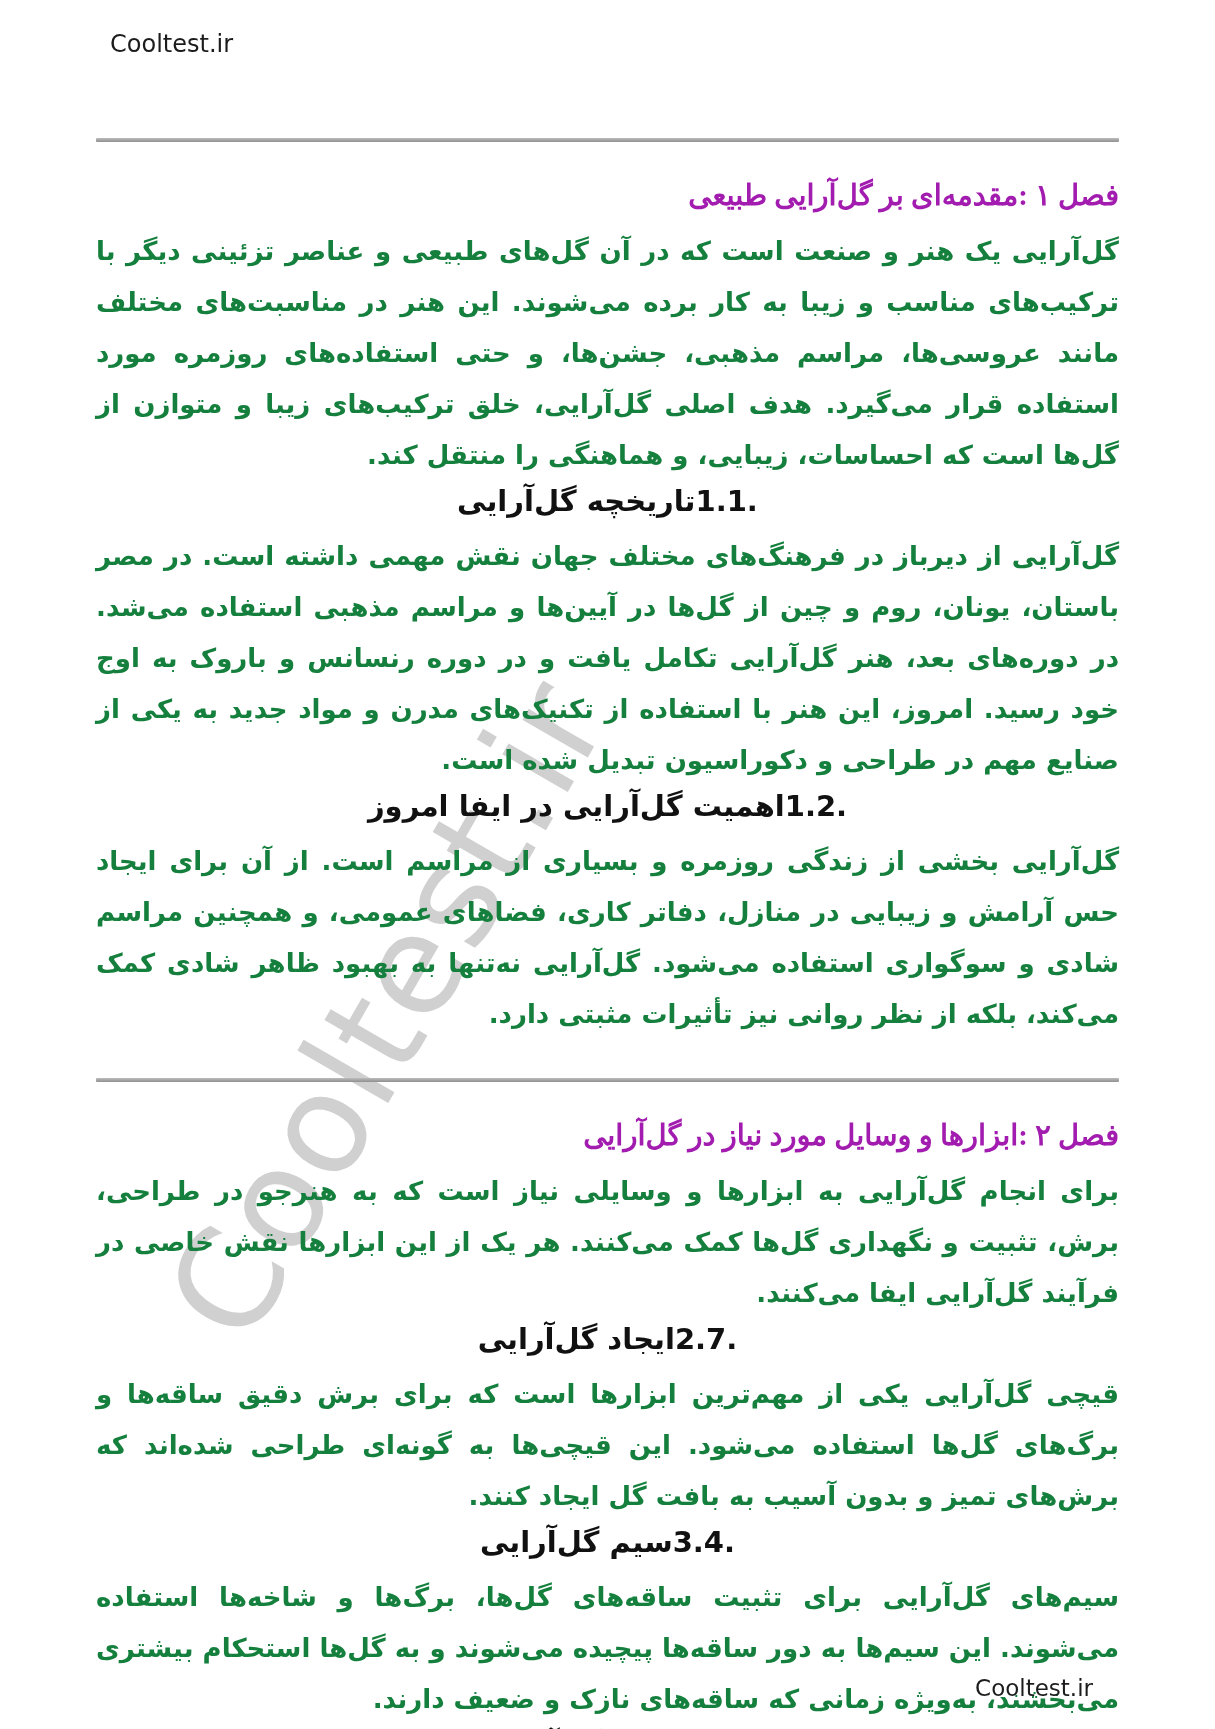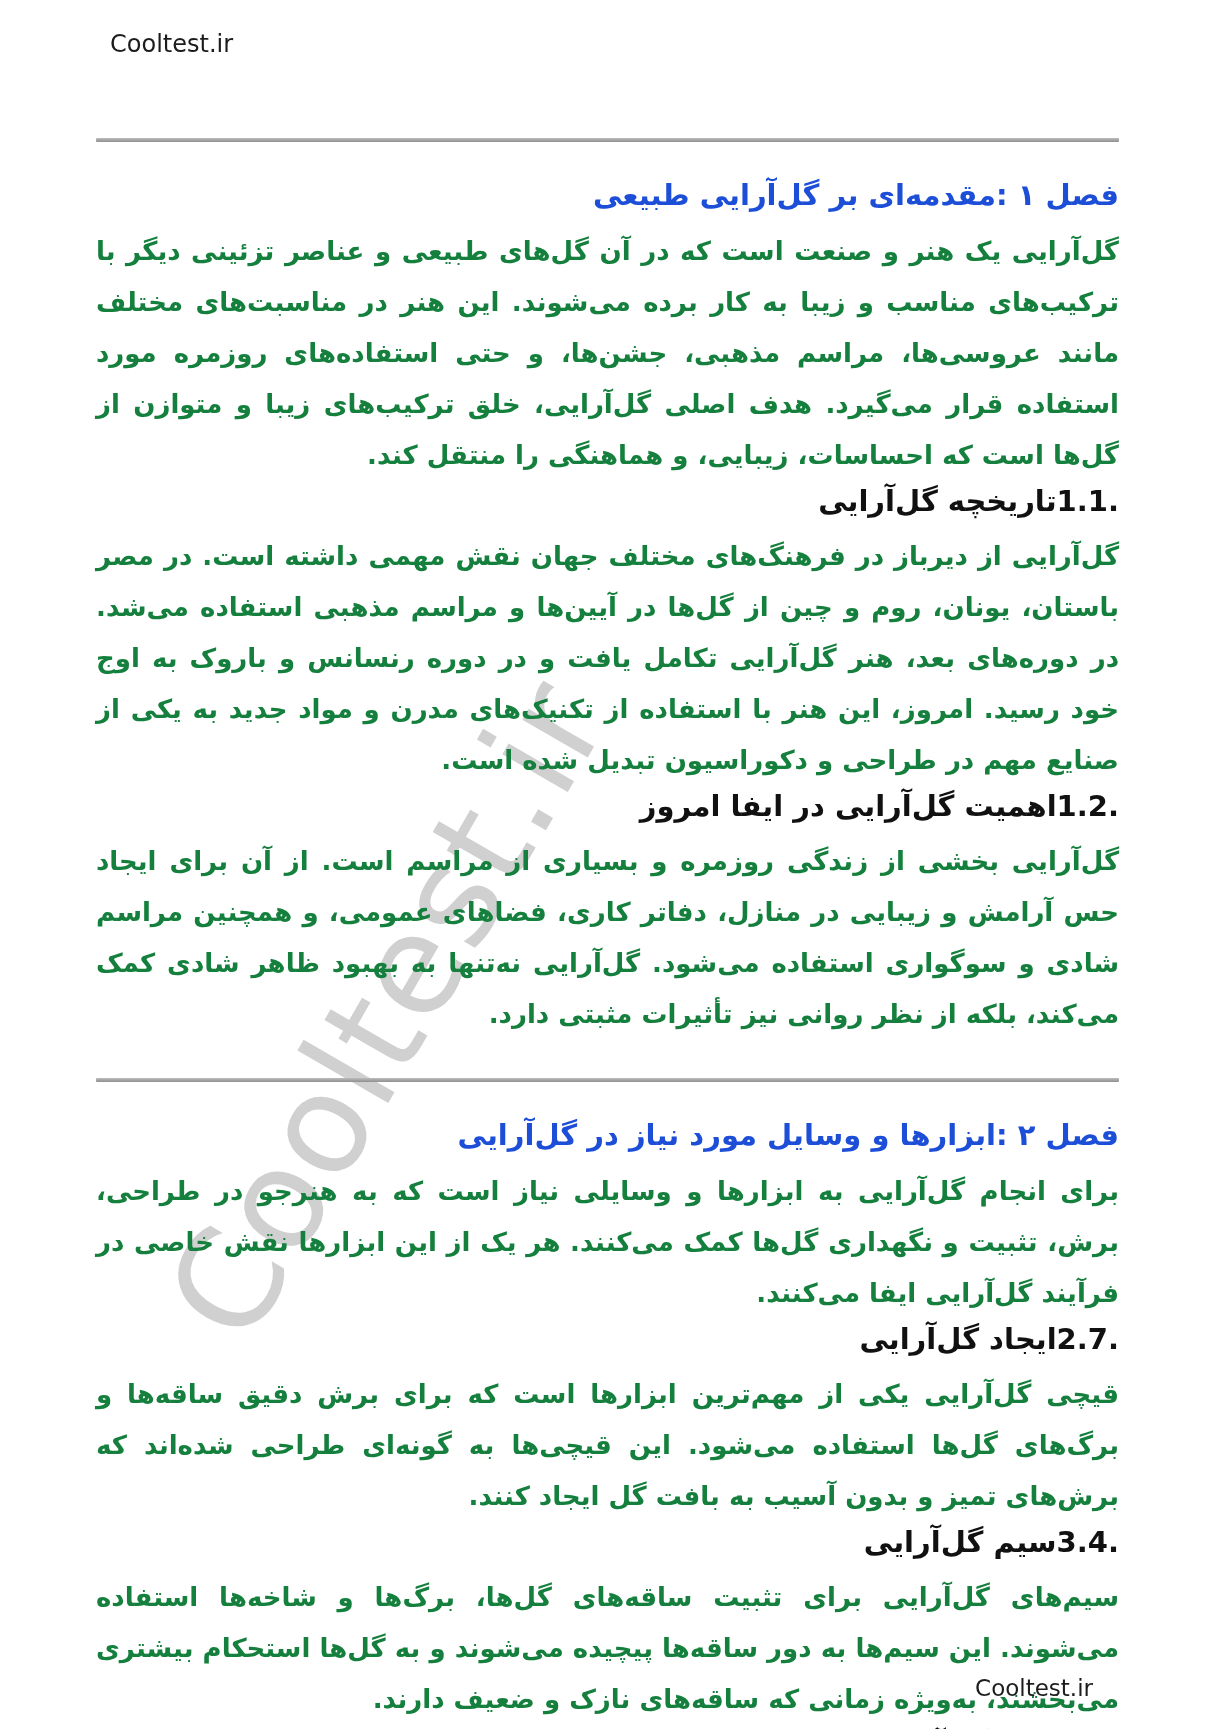--- a/index.html
+++ b/index.html
@@ -39,25 +39,25 @@
   }
   .rule{
     height:4px;
     background:linear-gradient(#bcbcbc,#8f8f8f);
     border-radius:1px;
   }
   .rule.second{margin-top:38px;}
   h1.chapter-title{
     margin:32px 0 0 0;
     font-size:29px; line-height:42px;
-    font-weight:700; color:#1d4ed8;
+    font-weight:700; color:#a21caf;font-family:Liberation Serif, serif;
   }
   h2.section-heading{
     margin:0; font-size:29px; line-height:40px;
-    font-weight:700; text-align:right; color:#111;
+    font-weight:700; text-align:center; color:#111;
   }
   h2 .h-num{ direction:ltr; unicode-bidi:isolate; }
   p.body-par{
     margin:10px 0 0 0;
     font-size:26px; line-height:51px;
     font-weight:700;
     text-align:justify; text-align-last:right;
     color:#15803d;
   }
   .sp-a{margin-top:16px;}   

